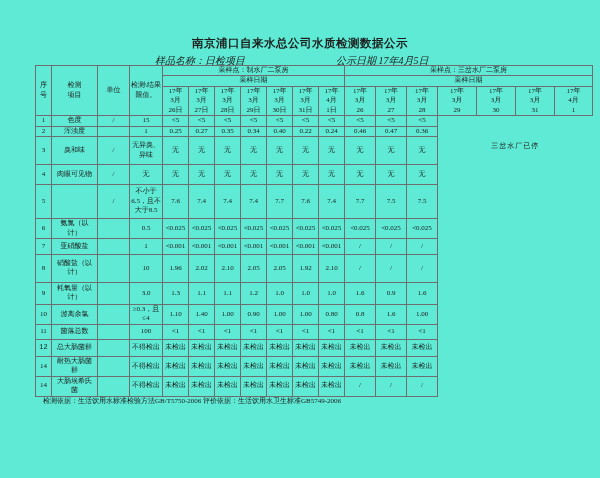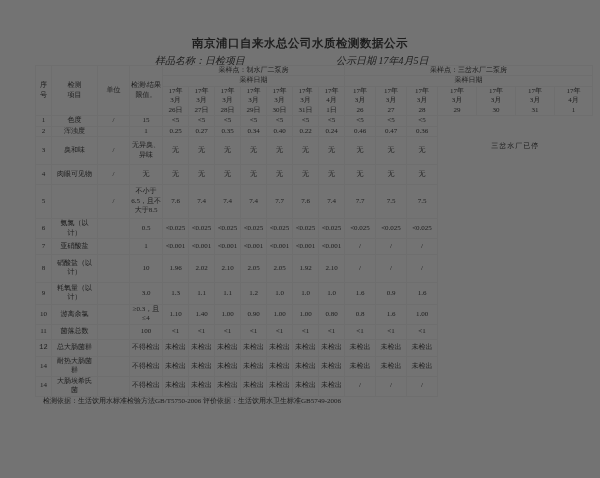--- a/index.html
+++ b/index.html
@@ -1,17 +1,17 @@
 <!DOCTYPE html>
 <html><head>
 <meta charset="utf-8">
 <style>
   html,body { margin:0; padding:0; background:#ffffff; }
   .page {
-    position:relative; width:600px; height:478px; background:#737373;
+    position:relative; width:600px; height:478px; background:#5eead4;
     font-family:"Liberation Serif","DejaVu Serif",serif; color:#1d1d1d; overflow:hidden;
   }
   .title {
     position:absolute; top:36px; left:0; right:0; text-align:center;
     font-size:11.5px; font-weight:bold; letter-spacing:0.5px;
   }
   .meta-label { position:absolute; top:54px; font-size:10px; white-space:nowrap;font-style:italic; }
   .meta-sample { left:155px; }
   .meta-publish { left:336px; }
   .table-wrap { position:absolute; left:35px; top:65px; }

